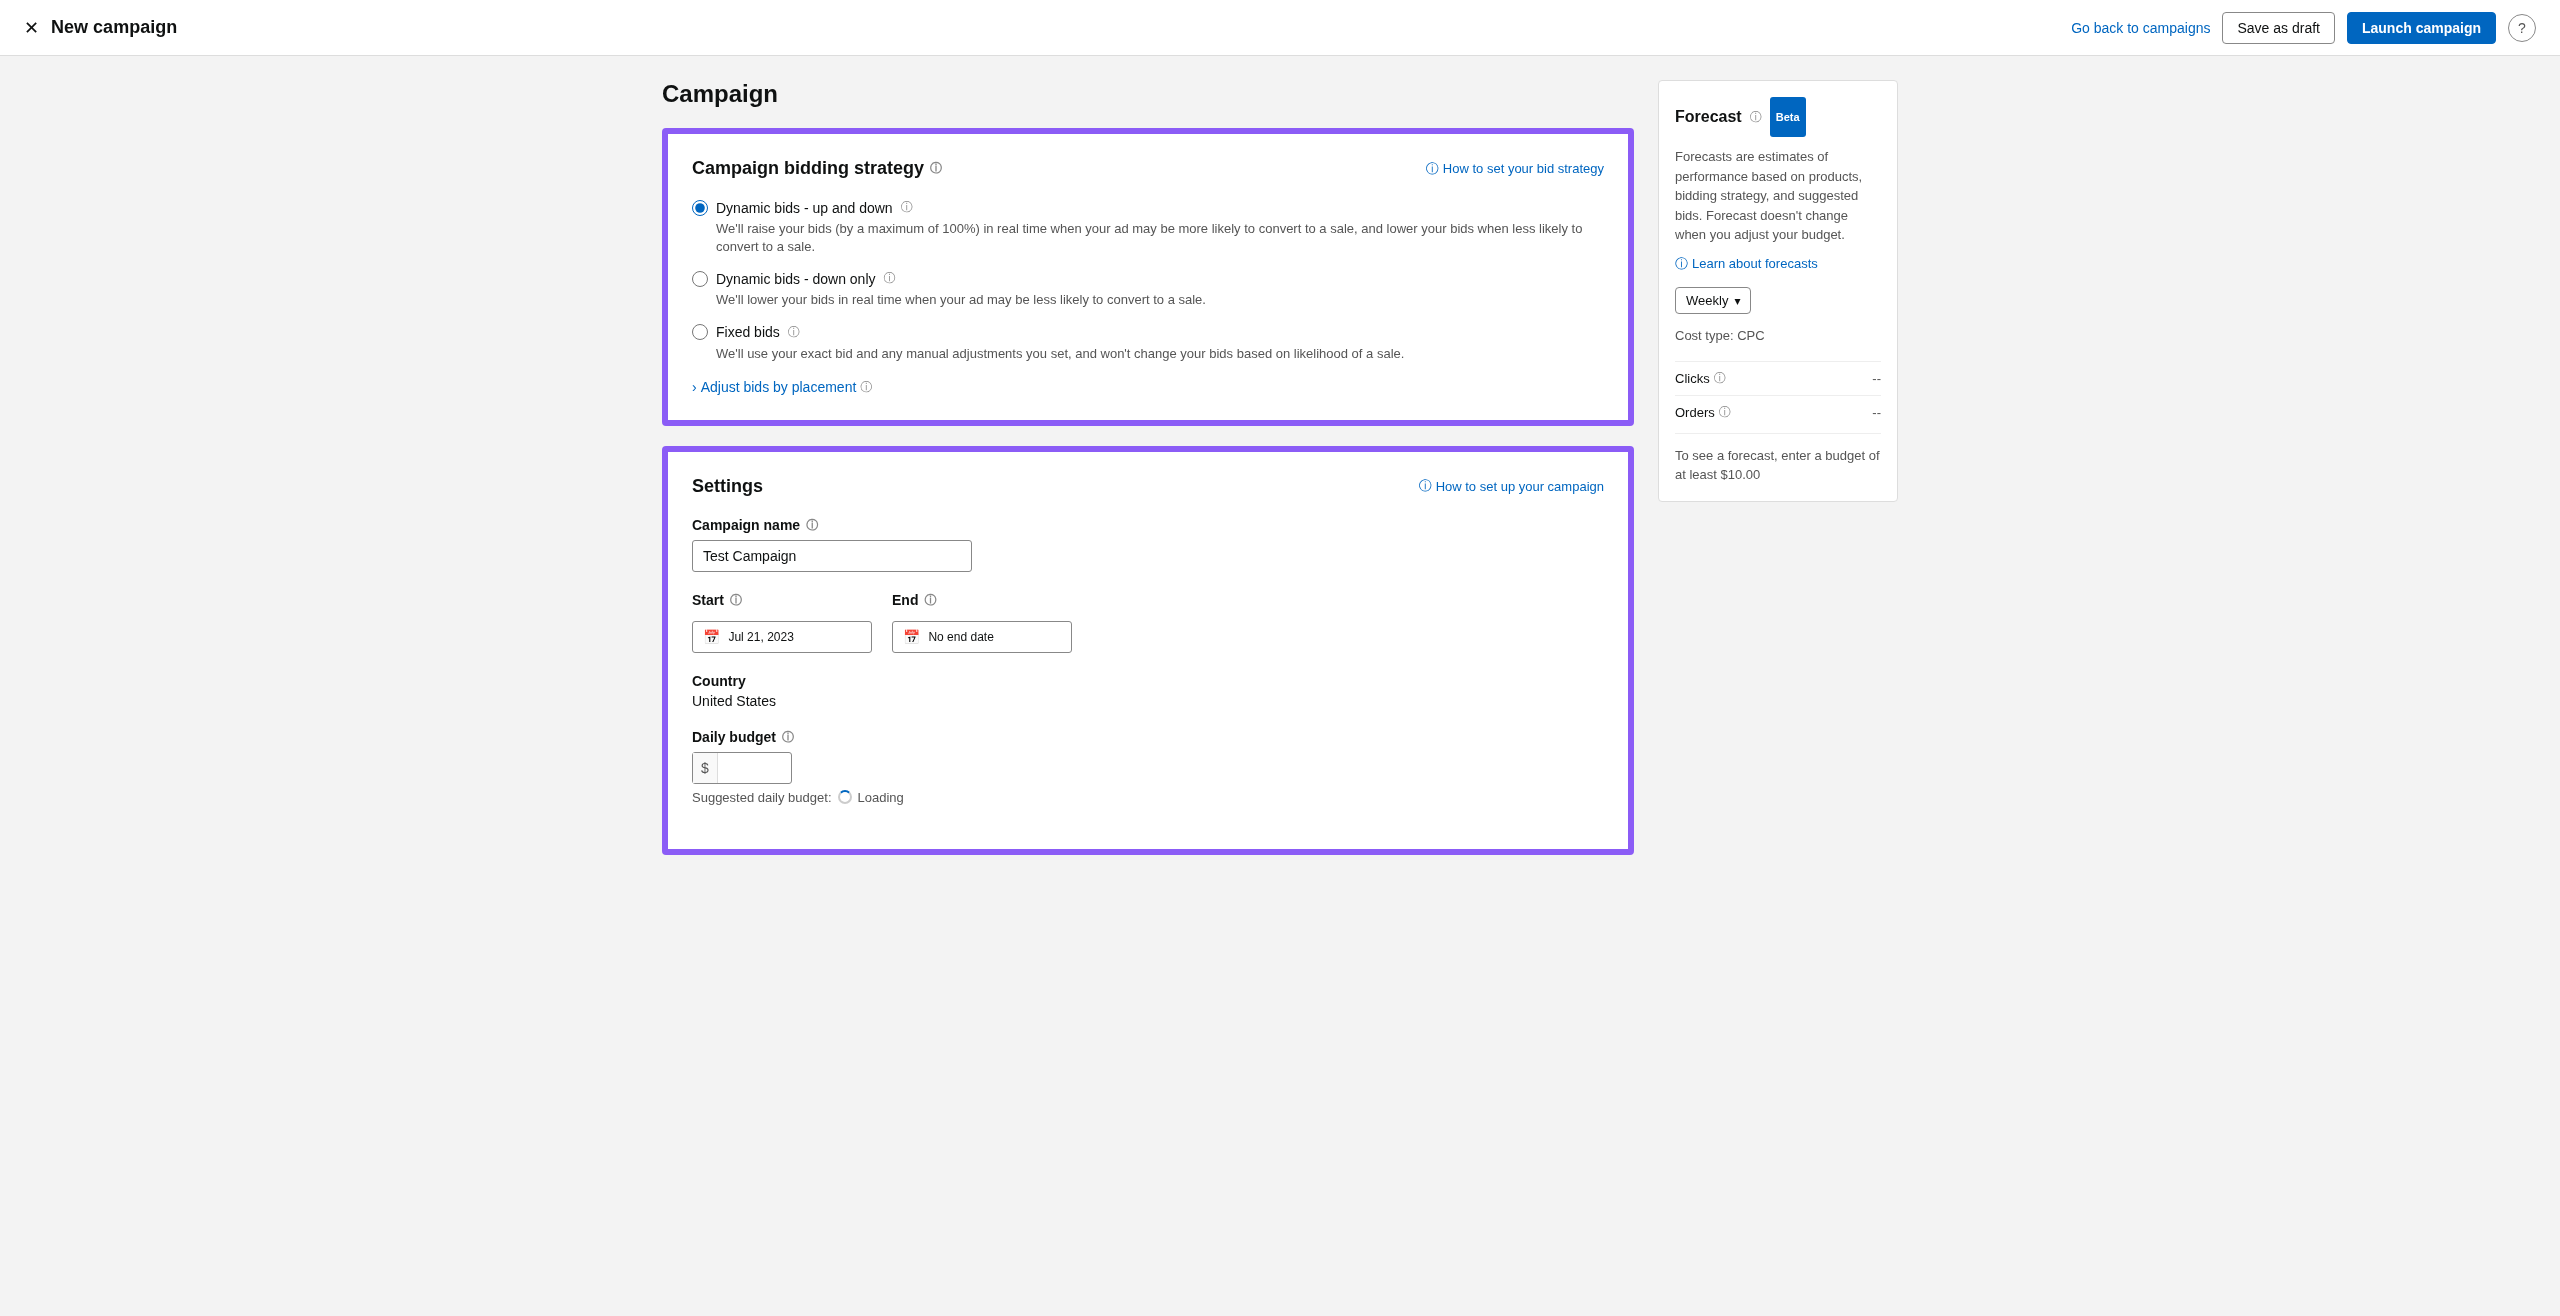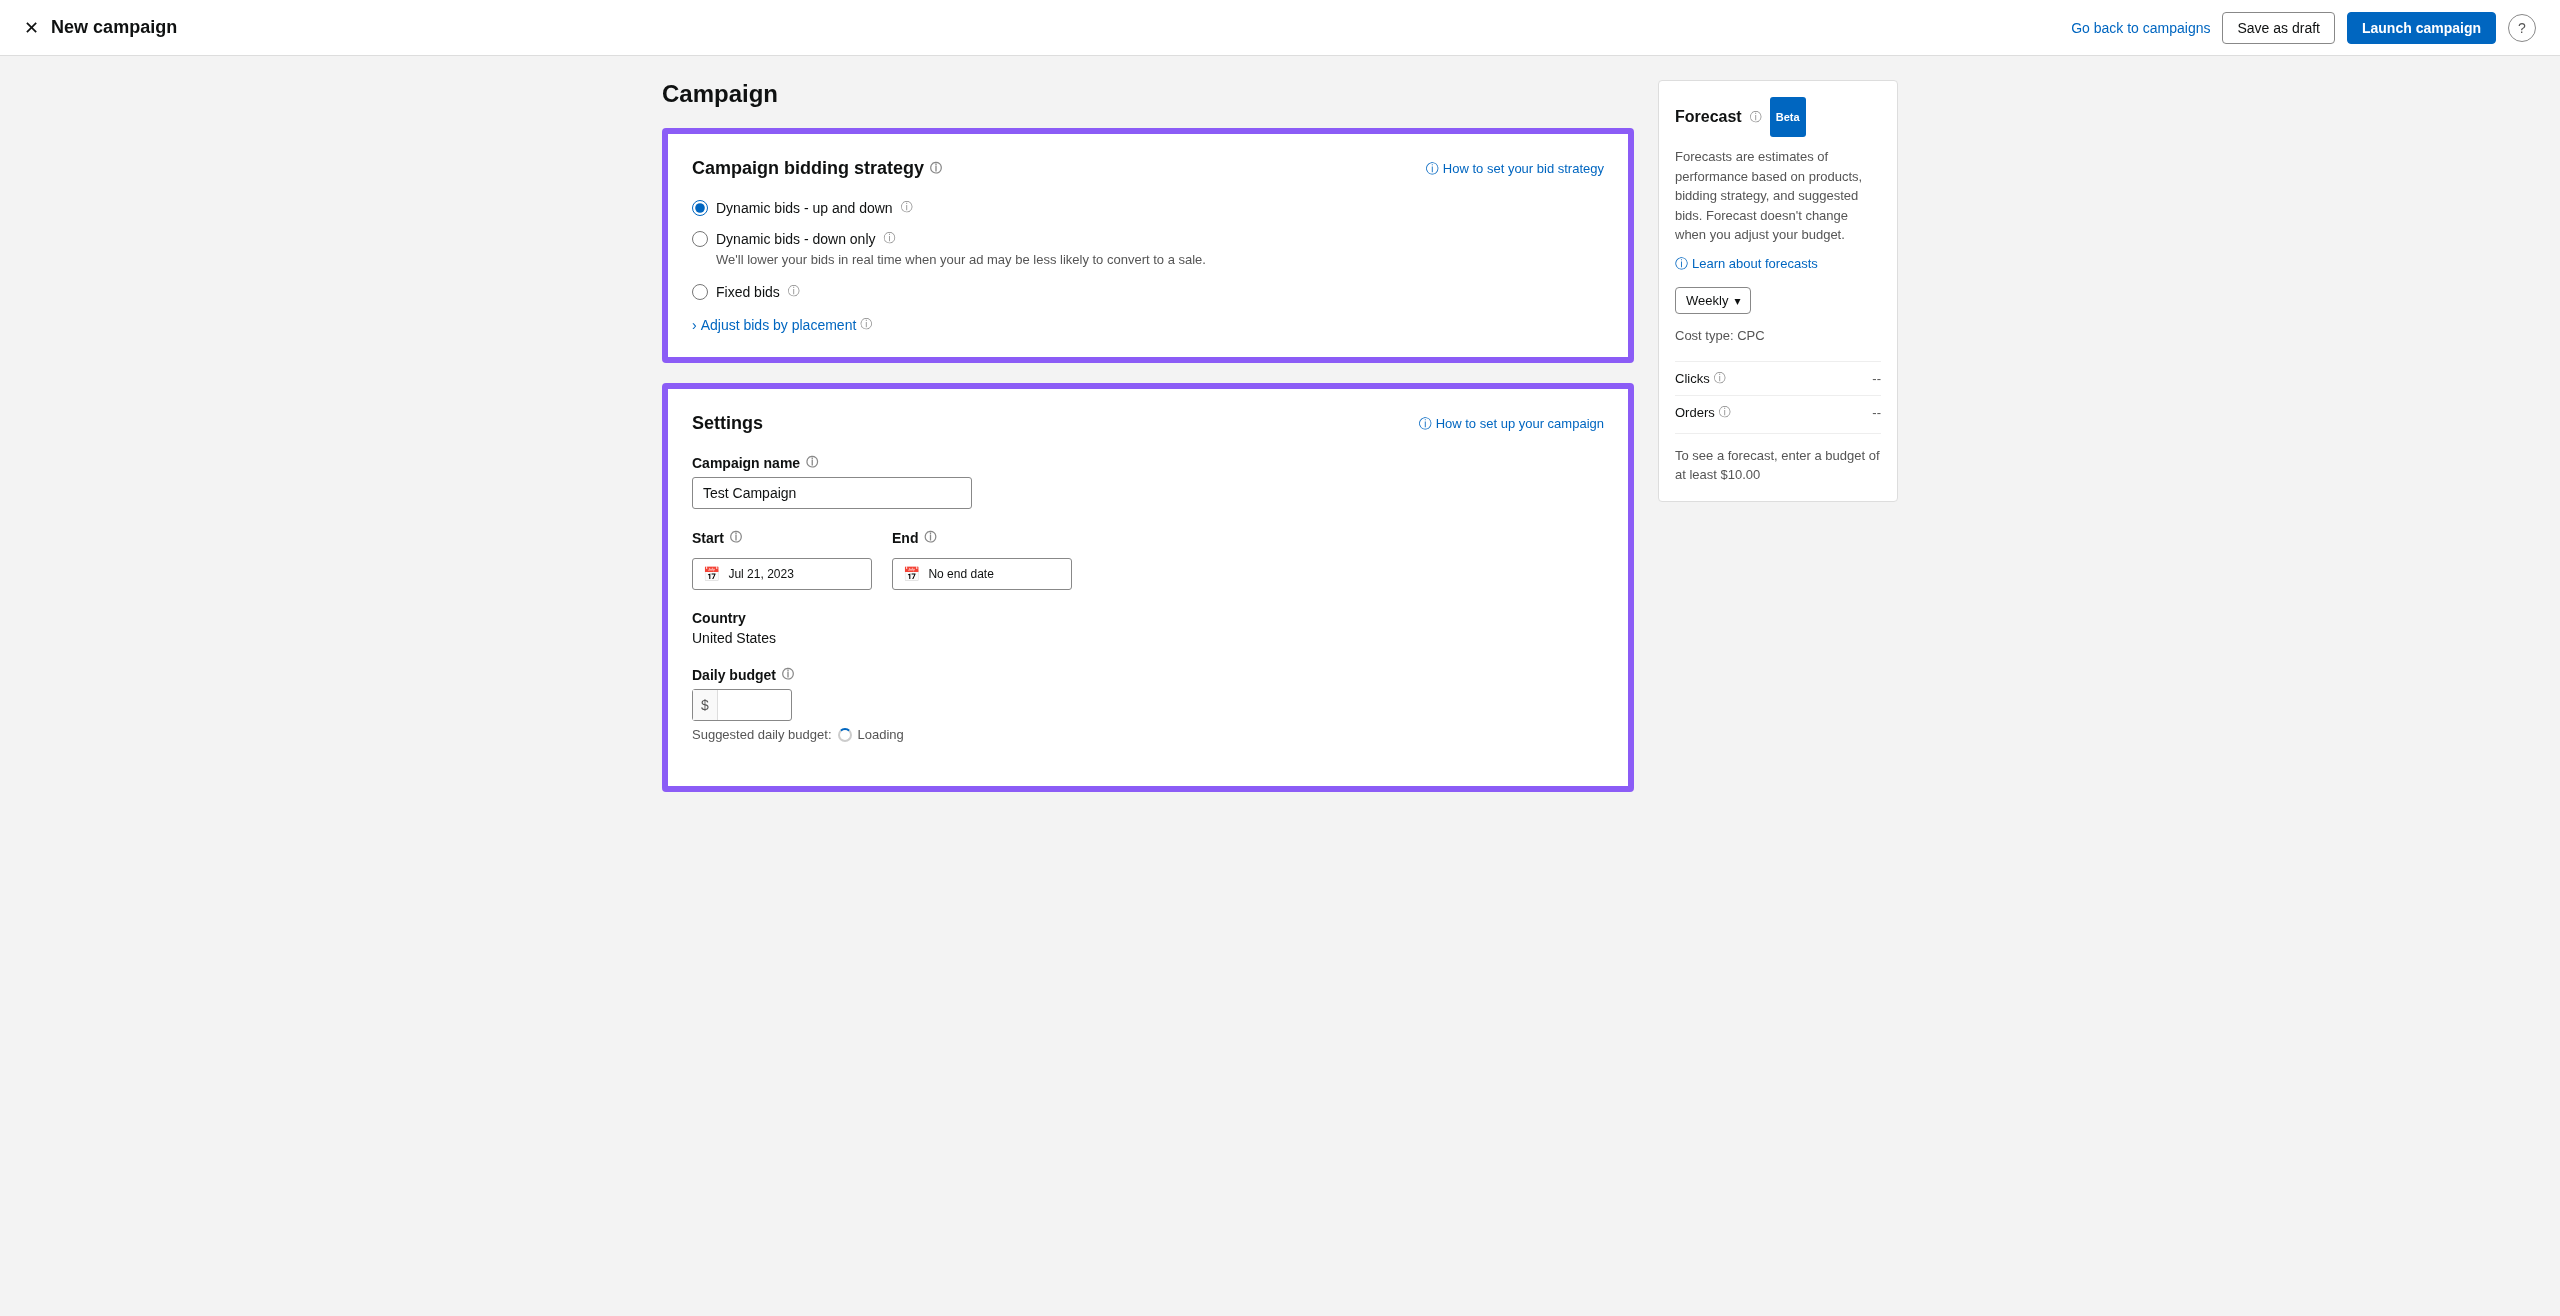--- a/index.html
+++ b/index.html
@@ -373,37 +373,39 @@
       </div>
 
       <div class="radio-group">
 
         <div class="radio-option">
           <label class="radio-label">
             <input type="radio" name="bidding" checked="" style="">
             <span>Dynamic bids - up and down</span>
             <span class="info-icon">ⓘ</span>
           </label>
+          <p class="radio-desc">We'll raise your bids (by a maximum of 100%) in real time when your ad may be more likely to convert to a sale, and lower your bids when less likely to convert to a sale.</p>
         </div>
 
         <div class="radio-option">
           <label class="radio-label">
             <input type="radio" name="bidding" style="">
             <span>Dynamic bids - down only</span>
             <span class="info-icon">ⓘ</span>
           </label>
           <p class="radio-desc">We'll lower your bids in real time when your ad may be less likely to convert to a sale.</p>
         </div>
 
         <div class="radio-option">
           <label class="radio-label">
             <input type="radio" name="bidding" style="">
             <span>Fixed bids</span>
             <span class="info-icon">ⓘ</span>
           </label>
+          <p class="radio-desc">We'll use your exact bid and any manual adjustments you set, and won't change your bids based on likelihood of a sale.</p>
         </div>
       </div>
 
       <a class="adjust-bids-link">
         <span>›</span>
         <span>Adjust bids by placement</span>
         <span class="info-icon">ⓘ</span>
       </a>
     </div>
 

